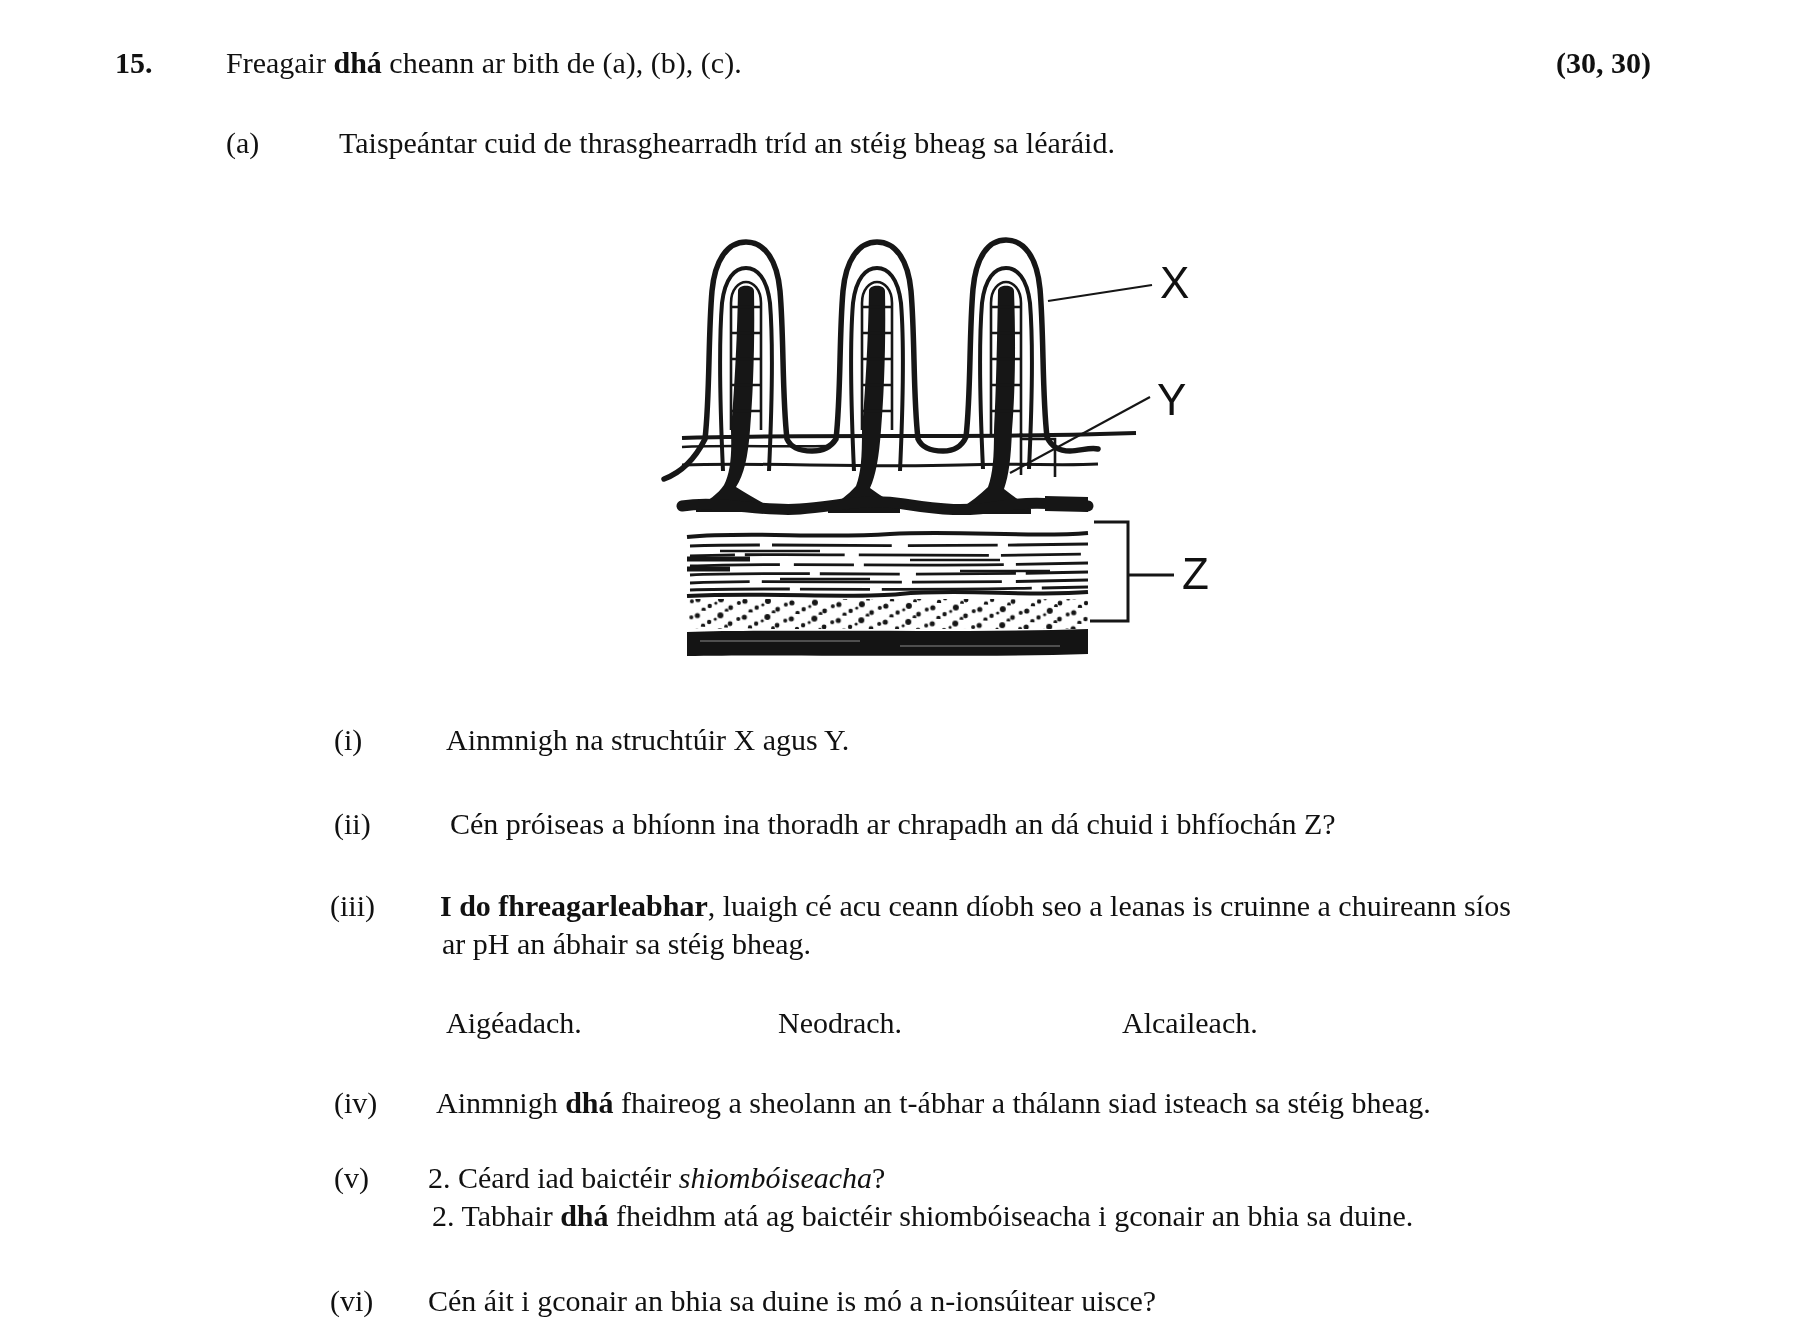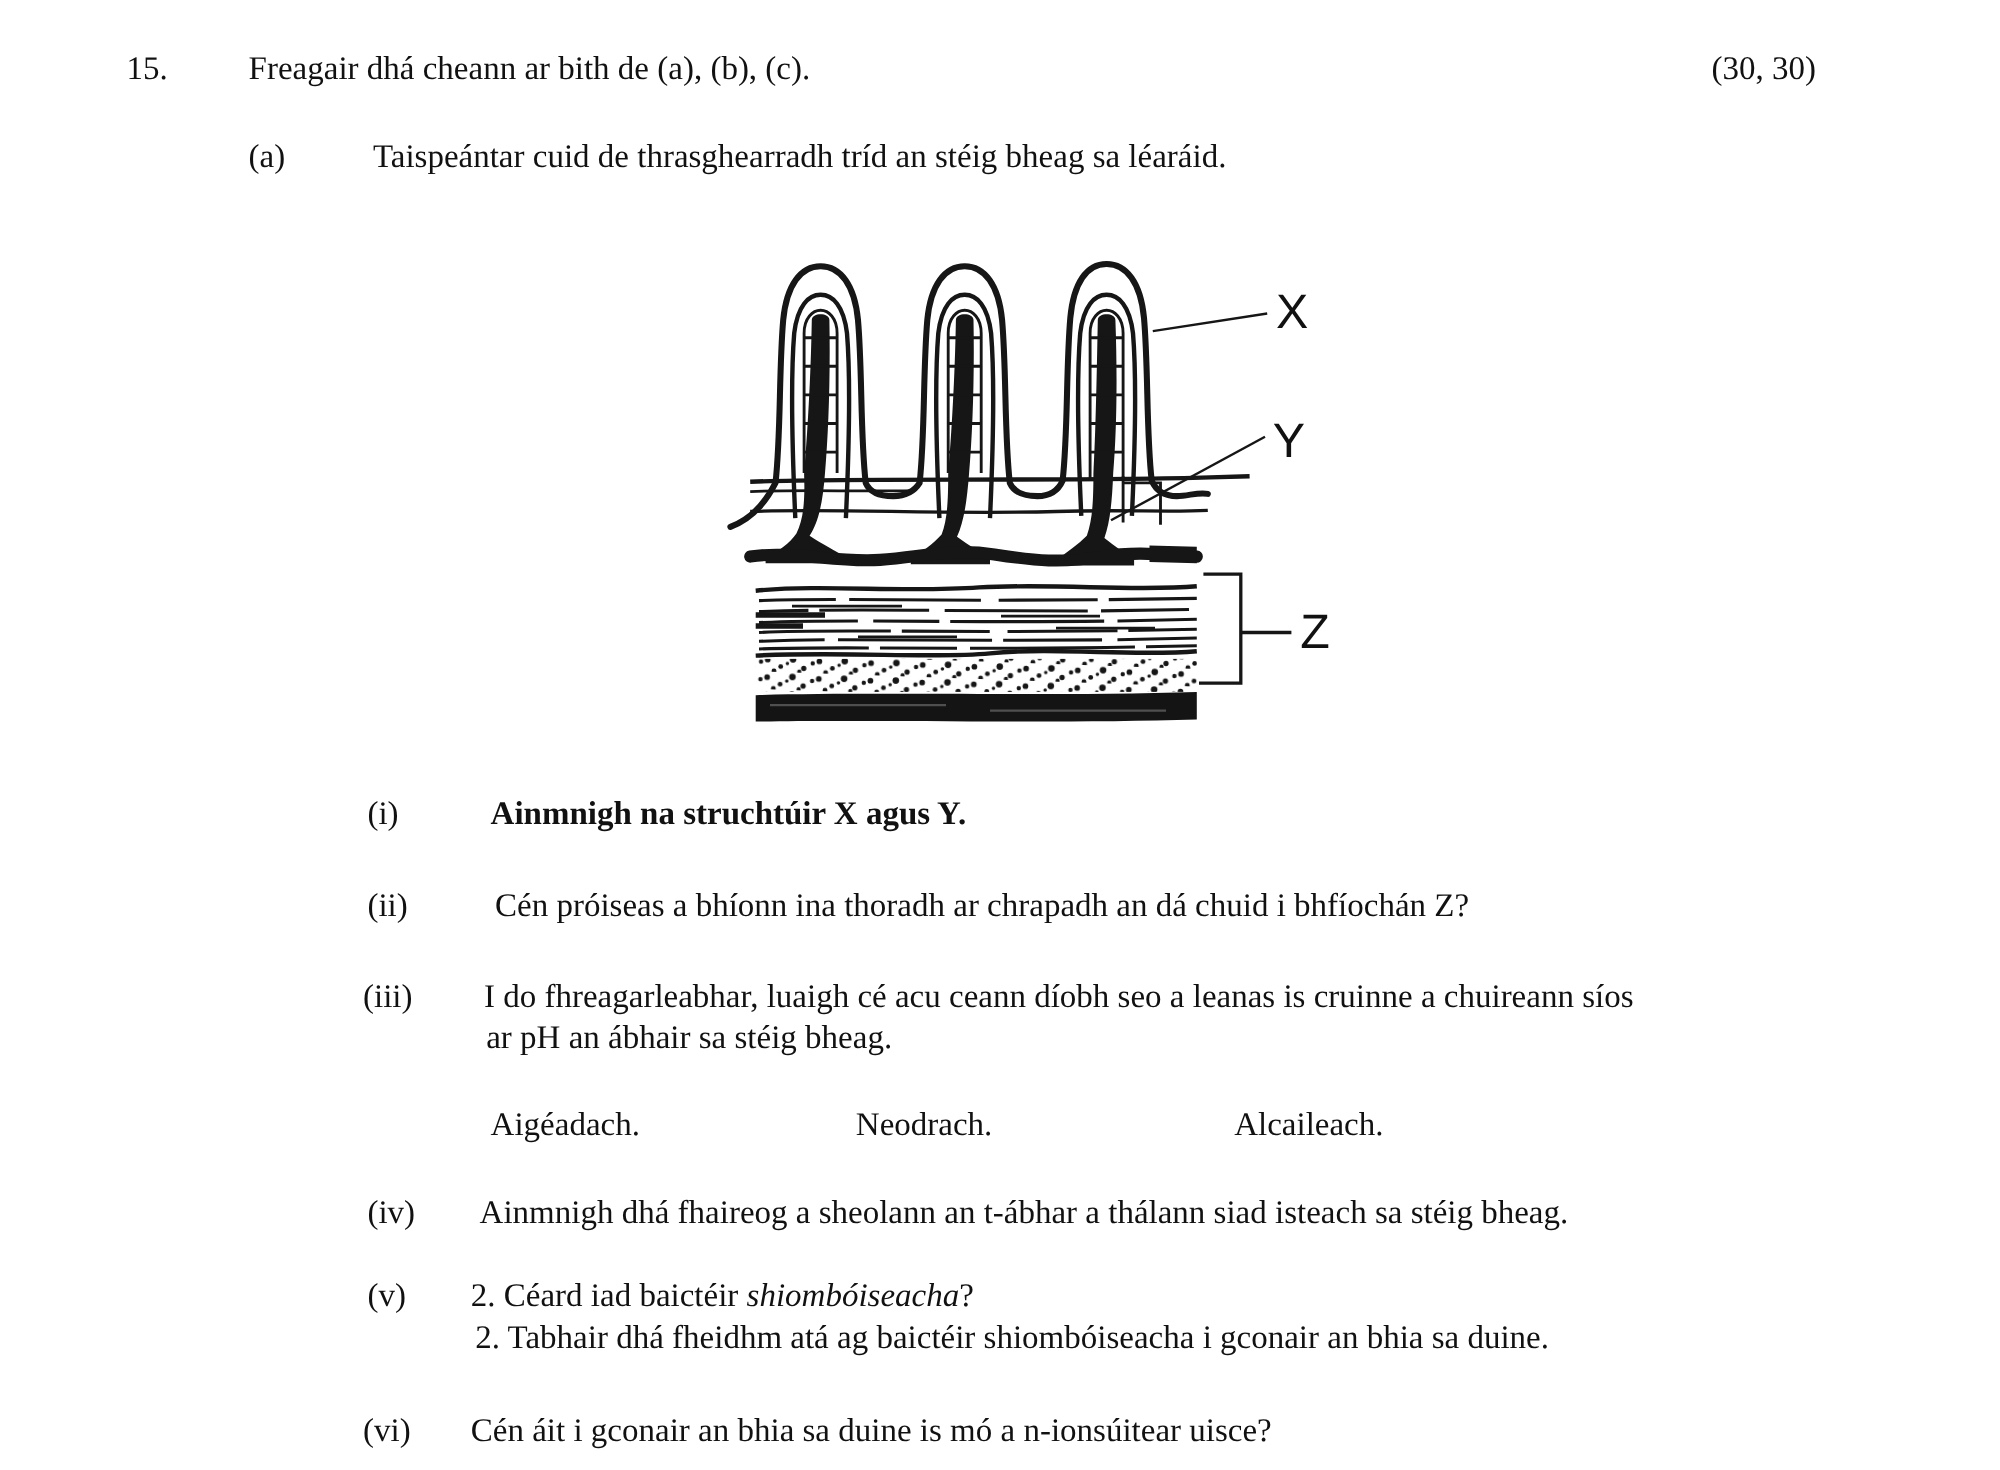--- a/index.html
+++ b/index.html
@@ -6,21 +6,21 @@
   body{
     width:1818px;height:1336px;
     background:#ffffff;
     position:relative;
     overflow:hidden;
     font-family:"Liberation Serif", serif;
     color:#111;
   }
   .abs{position:absolute;white-space:nowrap;}
   .txt{font-size:30px;line-height:36px;}
-  .b{font-weight:normal;}
+  .b{font-weight:bold;}
   .i{font-style:italic;margin-top:10px;}
   svg text{font-family:"Liberation Sans", sans-serif;}
 </style>
 </head>
 <body>
 
 <div class="abs txt b" style="left:115px;top:45px;">15.</div>
 <div class="abs txt" style="left:226px;top:45px;"><span>Freagair </span><span class="b">dhá</span><span> cheann ar bith de (a), (b), (c).</span></div>
 <div class="abs txt b" style="left:1556px;top:45px;">(30, 30)</div>
 
@@ -117,21 +117,21 @@
   <g fill="none" stroke="#161616" stroke-width="3">
     <path d="M 434 297 L 468 297 L 468 396 L 430 396"></path>
     <path d="M 468 350 L 514 350"></path>
   </g>
   <text x="500" y="73" font-size="44" fill="#111">X</text>
   <text x="497" y="190" font-size="44" fill="#111">Y</text>
   <text x="522" y="364" font-size="44" fill="#111">Z</text>
 </svg>
 
 <div class="abs txt" style="left:334px;top:722px;">(i)</div>
-<div class="abs txt" style="left:446px;top:722px;font-weight:bold;">Ainmnigh na struchtúir X agus Y.</div>
+<div class="abs txt" style="left:446px;top:722px;">Ainmnigh na struchtúir X agus Y.</div>
 
 <div class="abs txt" style="left:334px;top:806px;">(ii)</div>
 <div class="abs txt" style="left:450px;top:806px;">Cén próiseas a bhíonn ina thoradh ar chrapadh an dá chuid i bhfíochán Z?</div>
 
 <div class="abs txt" style="left:330px;top:888px;">(iii)</div>
 <div class="abs txt" style="left:440px;top:888px;"><span class="b">I do fhreagarleabhar</span><span>, luaigh cé acu ceann díobh seo a leanas is cruinne a chuireann síos</span></div>
 <div class="abs txt" style="left:442px;top:926px;">ar pH an ábhair sa stéig bheag.</div>
 
 <div class="abs txt" style="left:446px;top:1005px;">Aigéadach.</div>
 <div class="abs txt" style="left:778px;top:1005px;">Neodrach.</div>

